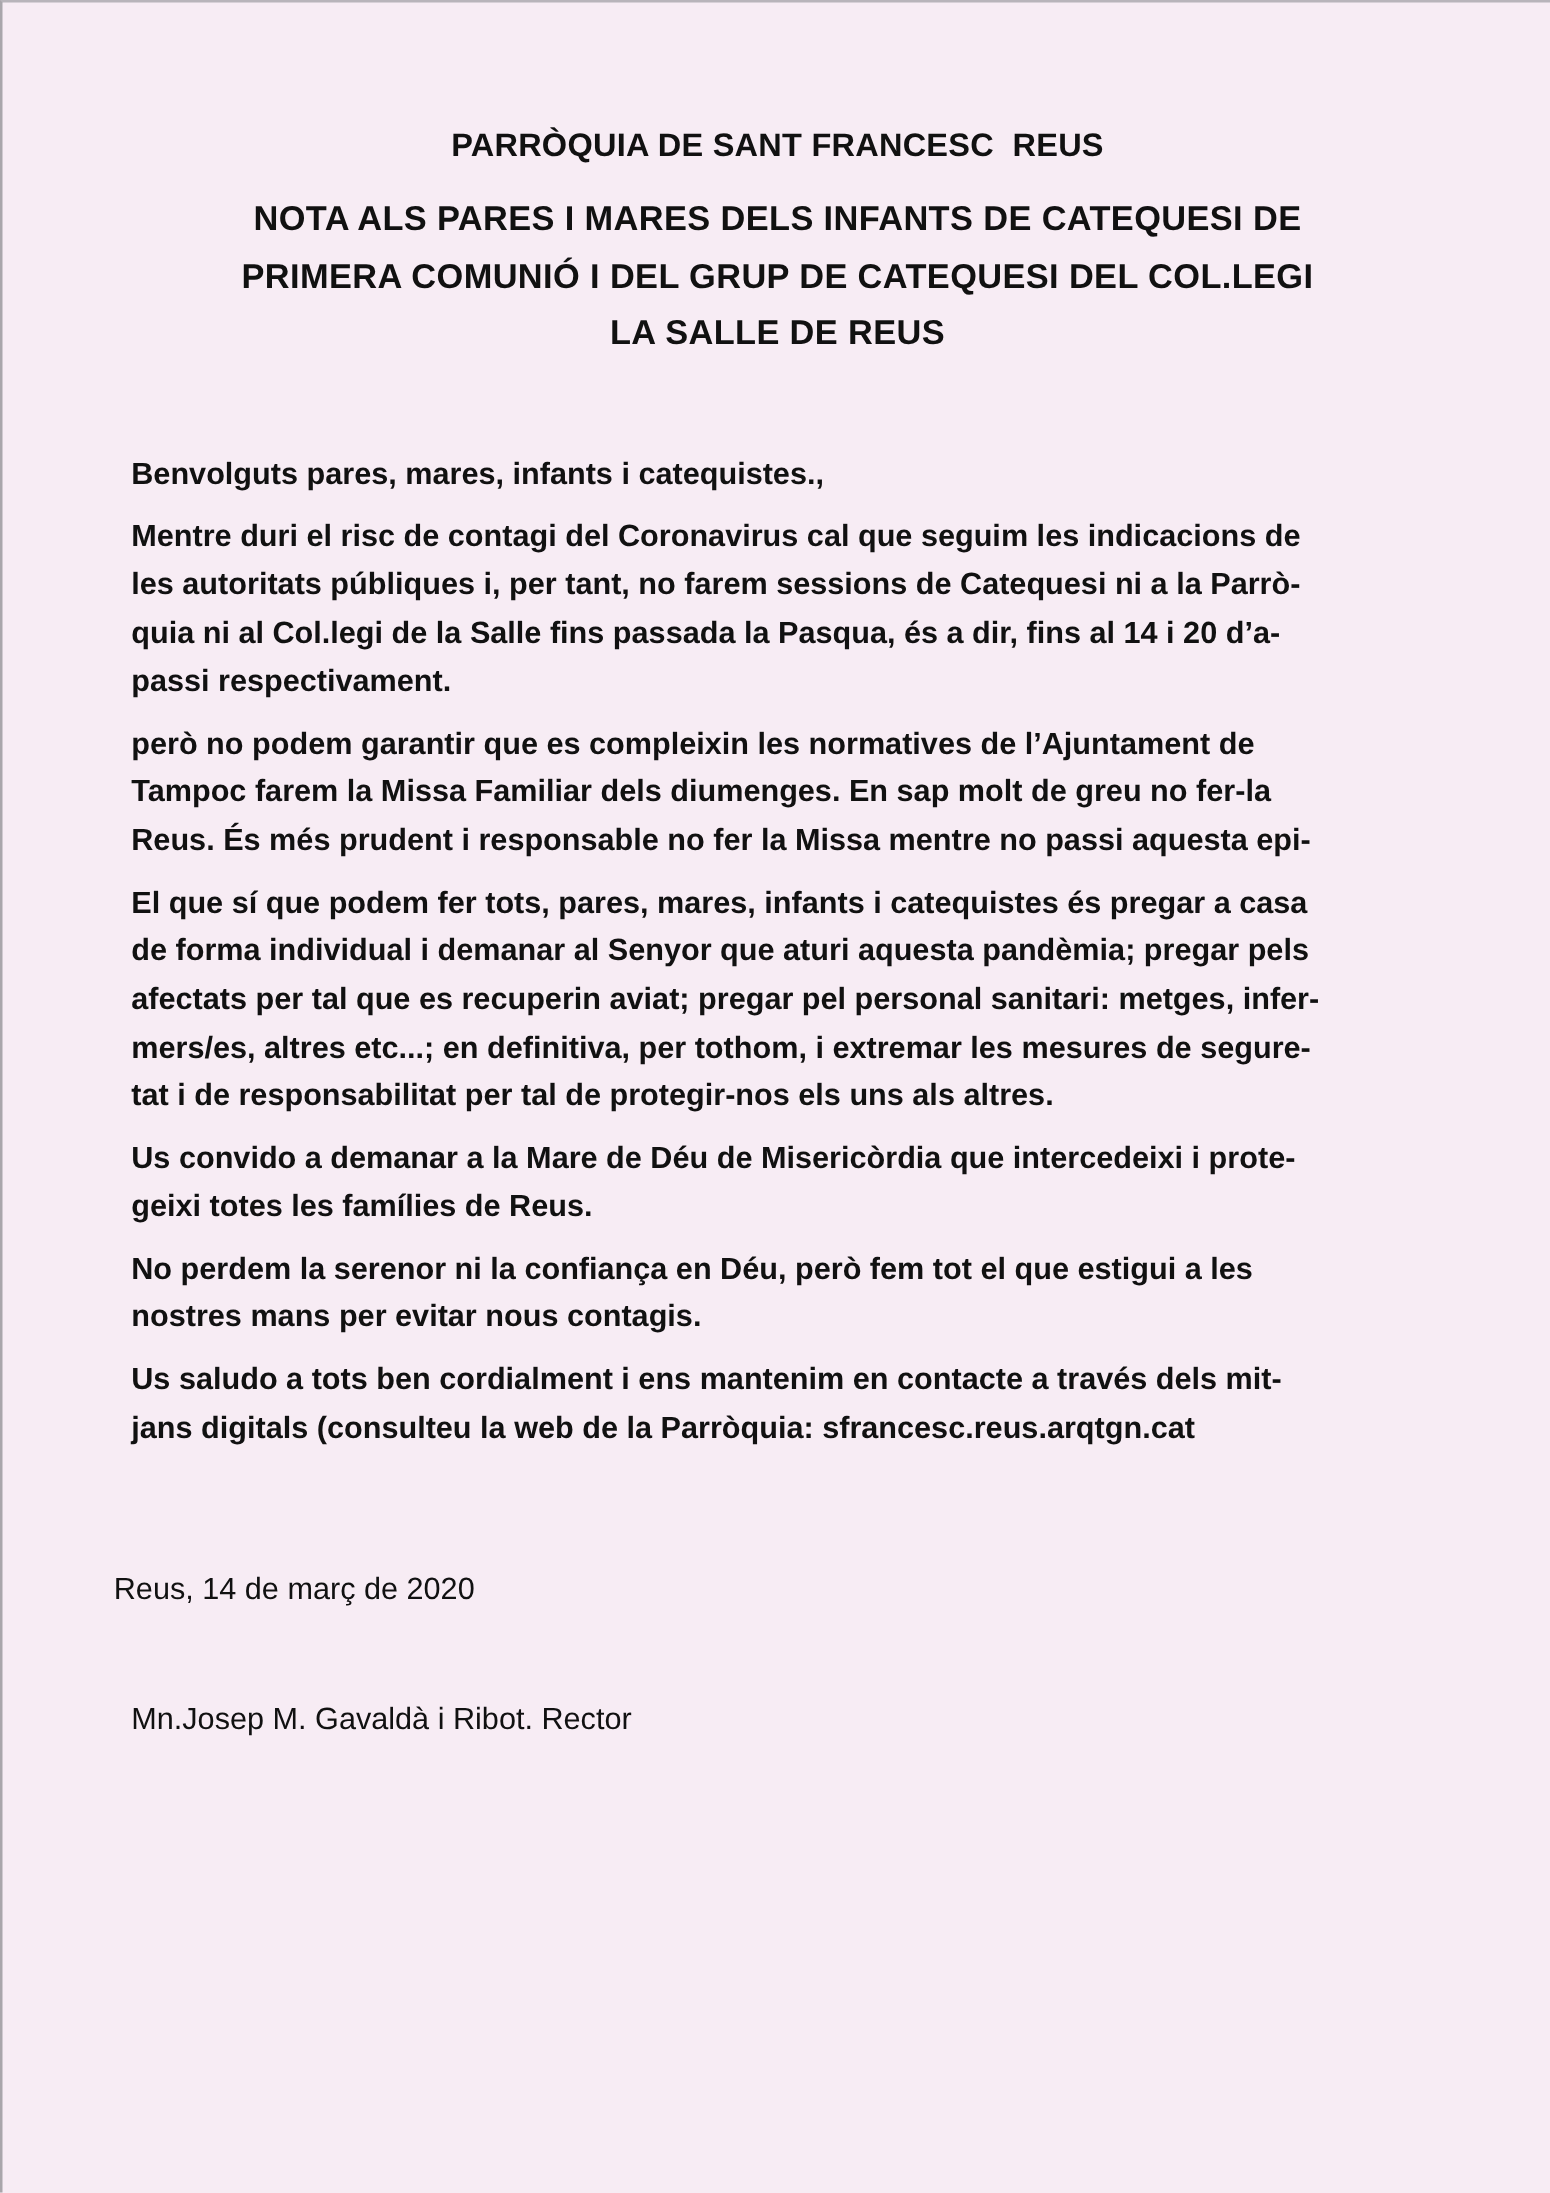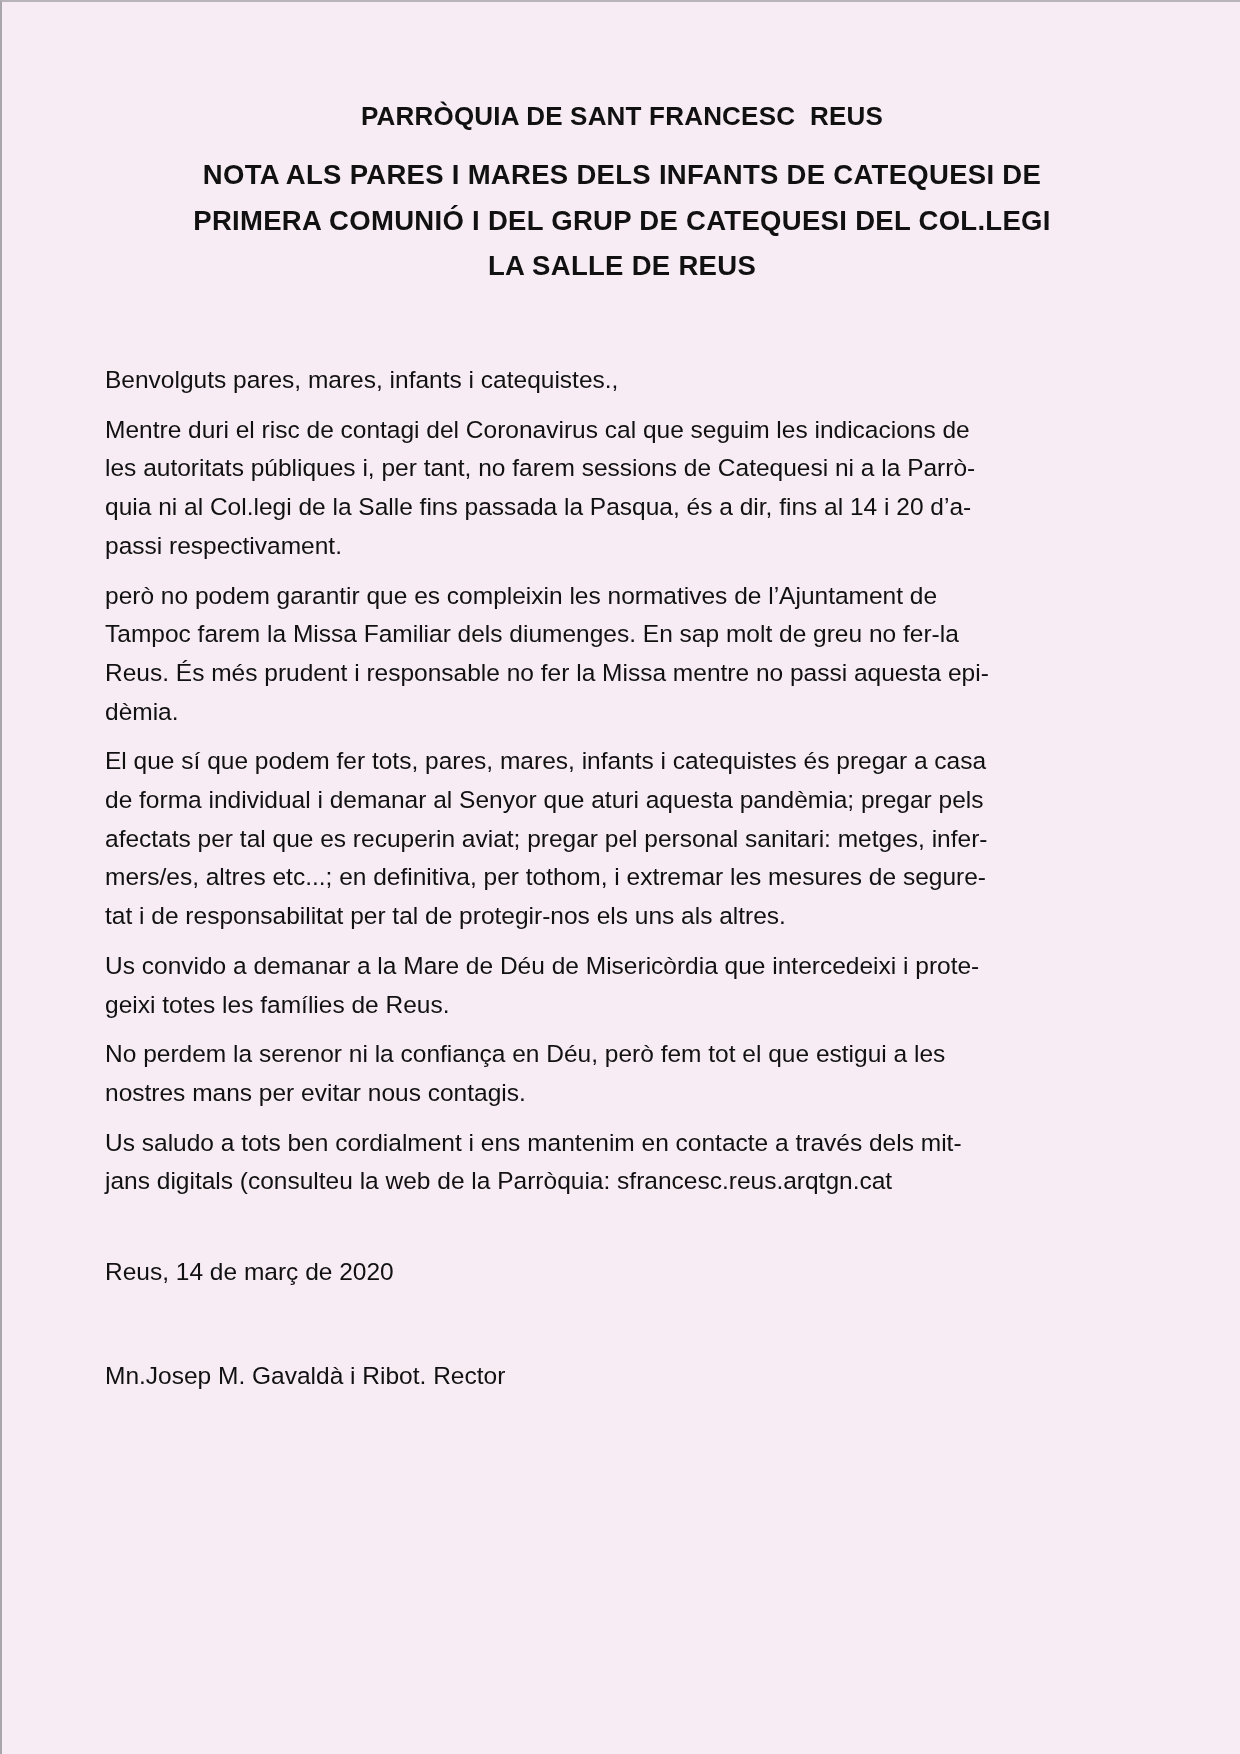--- a/index.html
+++ b/index.html
@@ -13,22 +13,22 @@
     border-top: 2px solid #b8b4ba;
     border-left: 2px solid #a9a6ab;
   }
   .page { position: absolute; left: 0; top: 0; width: 1240px; height: 1754px; }
   .titles { position: absolute; left: 0; top: 96px; width: 1240px; text-align: center; }
   .title-1 { font-weight: bold; font-size: 26px; line-height: 36px; letter-spacing: 0.2px; }
   .title-2 { font-weight: bold; font-size: 27.5px; line-height: 45.5px; margin-top: 18px; letter-spacing: 0.3px; }
   .title-2 div { white-space: nowrap; }
   .body { position: absolute; left: 103px; top: 359px; width: 1050px; font-size: 24.5px; line-height: 38.7px; }
   .body p { margin: 0 0 11px 0; }
-  .body .line { display: block; white-space: nowrap; }
-  .date { position: absolute; left: 103px; top: 1251px; font-size: 24.5px; line-height: 38px; }
+  .body .line { display: block; white-space: nowrap; font-weight: bold; }
+  .date { position: absolute; left: 89px; top: 1251px; font-size: 24.5px; line-height: 38px; }
   .signature { position: absolute; left: 103px; top: 1355px; font-size: 24.5px; line-height: 38px; text-align: center; }
 </style>
 </head>
 <body>
 
 <div class="page">
   <div class="titles">
     <div class="title-1" style="white-space:pre;">PARRÒQUIA DE SANT FRANCESC  REUS</div>
     <div class="title-2">
       <div>NOTA ALS PARES I MARES DELS INFANTS DE CATEQUESI DE</div>
@@ -44,21 +44,20 @@
       <p>
         <span class="line">Mentre duri el risc de contagi del Coronavirus cal que seguim les indicacions de</span>
         <span class="line">les autoritats públiques i, per tant, no farem sessions de Catequesi ni a la Parrò-</span>
         <span class="line">quia ni al Col.legi de la Salle fins passada la Pasqua, és a dir, fins al 14 i 20 d’a-</span>
         <span class="line">passi respectivament.</span>
       </p>
       <p>
         <span class="line">però no podem garantir que es compleixin les normatives de l’Ajuntament de</span>
         <span class="line">Tampoc farem la Missa Familiar dels diumenges. En sap molt de greu no fer-la</span>
         <span class="line">Reus. És més prudent i responsable no fer la Missa mentre no passi aquesta epi-</span>
-        <span class="line">dèmia.</span>
       </p>
       <p>
         <span class="line">El que sí que podem fer tots, pares, mares, infants i catequistes és pregar a casa</span>
         <span class="line">de forma individual i demanar al Senyor que aturi aquesta pandèmia; pregar pels</span>
         <span class="line">afectats per tal que es recuperin aviat; pregar pel personal sanitari: metges, infer-</span>
         <span class="line">mers/es, altres etc...; en definitiva, per tothom, i extremar les mesures de segure-</span>
         <span class="line">tat i de responsabilitat per tal de protegir-nos els uns als altres.</span>
       </p>
       <p>
         <span class="line">Us convido a demanar a la Mare de Déu de Misericòrdia que intercedeixi i prote-</span>

